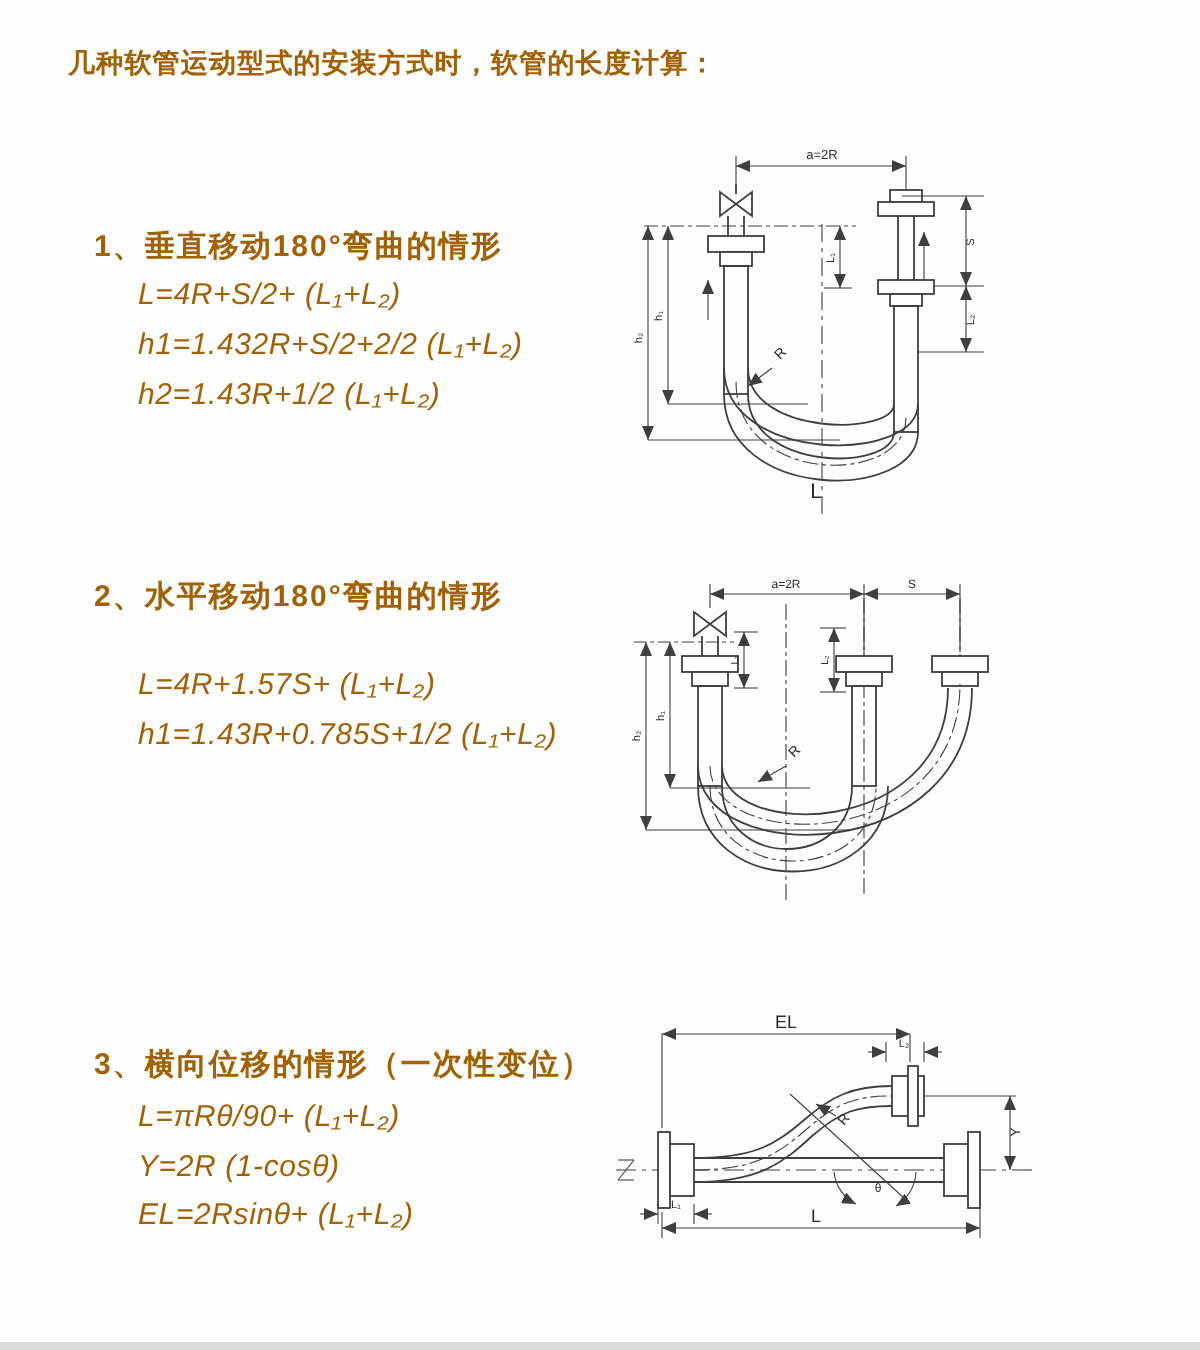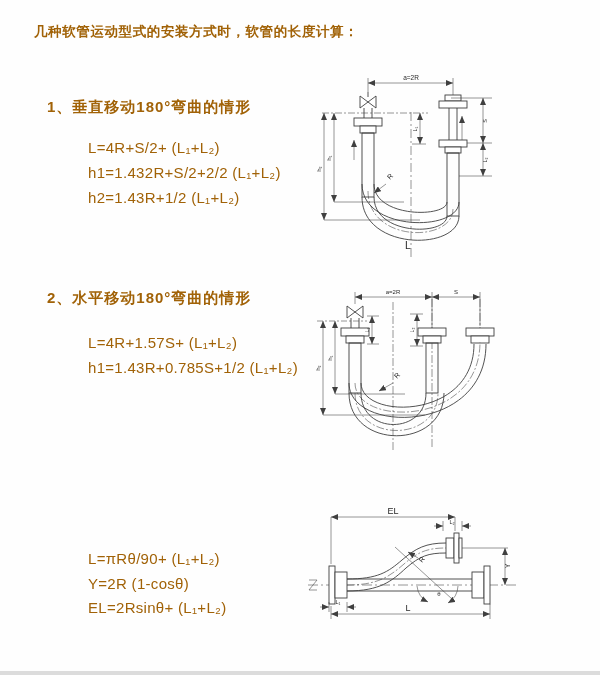--- a/index.html
+++ b/index.html
@@ -1,43 +1,44 @@
 <!DOCTYPE html>
 <html><head>
 <meta charset="utf-8">
 <style>
   html,body{margin:0;padding:0;background:#ffffff;}
   .page{position:relative;width:600px;height:675px;background:#fefefe;overflow:hidden;
         font-family:"Liberation Sans","DejaVu Sans",sans-serif;color:#a16207;}
   .title{position:absolute;left:34px;top:23px;font-size:13.5px;font-weight:700;letter-spacing:0.6px;}
   .sec-heading{position:absolute;left:47px;font-size:15px;font-weight:600;letter-spacing:1px;}
-  .formula{position:absolute;left:88px;font-size:15px;letter-spacing:0.3px;}
+  .formula{position:absolute;left:69px;font-size:15px;letter-spacing:0.3px;font-style:italic;}
   svg.diagram{position:absolute;}
   svg text{font-family:"Liberation Sans","DejaVu Sans",sans-serif;fill:#2a2a2a;}
   svg .ln{stroke:#3f3f3f;stroke-width:0.9;fill:none;}
   svg .dim{stroke:#3f3f3f;stroke-width:0.55;fill:none;}
   svg .wf{fill:#ffffff;stroke:#3f3f3f;stroke-width:0.9;}
   .bottom-strip{position:absolute;left:0;bottom:0;width:600px;height:4px;background:#dcdcdc;}
 </style>
 </head>
 <body>
 
 <div class="page">
 
   <div class="title">几种软管运动型式的安装方式时，软管的长度计算：</div>
 
-  <div class="sec-heading" style="top:98px">1、垂直移动180°弯曲的情形</div>
+  <div class="sec-heading" style="top:114px">1、垂直移动180°弯曲的情形</div>
   <div class="formula" style="top:139px">L=4R+S/2+ (L₁+L₂)</div>
   <div class="formula" style="top:164px">h1=1.432R+S/2+2/2 (L₁+L₂)</div>
   <div class="formula" style="top:189px">h2=1.43R+1/2 (L₁+L₂)</div>
 
   <div class="sec-heading" style="top:289px">2、水平移动180°弯曲的情形</div>
   <div class="formula" style="top:334px">L=4R+1.57S+ (L₁+L₂)</div>
   <div class="formula" style="top:359px">h1=1.43R+0.785S+1/2 (L₁+L₂)</div>
 
+  <div class="sec-heading" style="top:523px">3、横向位移的情形（一次性变位）</div>
   <div class="formula" style="top:550px">L=πRθ/90+ (L₁+L₂)</div>
   <div class="formula" style="top:575px">Y=2R (1-cosθ)</div>
   <div class="formula" style="top:599px">EL=2Rsinθ+ (L₁+L₂)</div>
 
   <svg class="diagram" style="left:316px;top:66px" width="285" height="200" viewBox="0 0 285 200">
     <defs>
       <pattern id="b1" width="4" height="4" patternUnits="userSpaceOnUse">
         <path d="M0,4 L4,0 M0,0 L4,4" stroke="#6a6a6a" stroke-width="0.5"></path>
       </pattern>
       <marker id="ae1" markerWidth="8" markerHeight="6" refX="7" refY="3" orient="auto" markerUnits="userSpaceOnUse">

